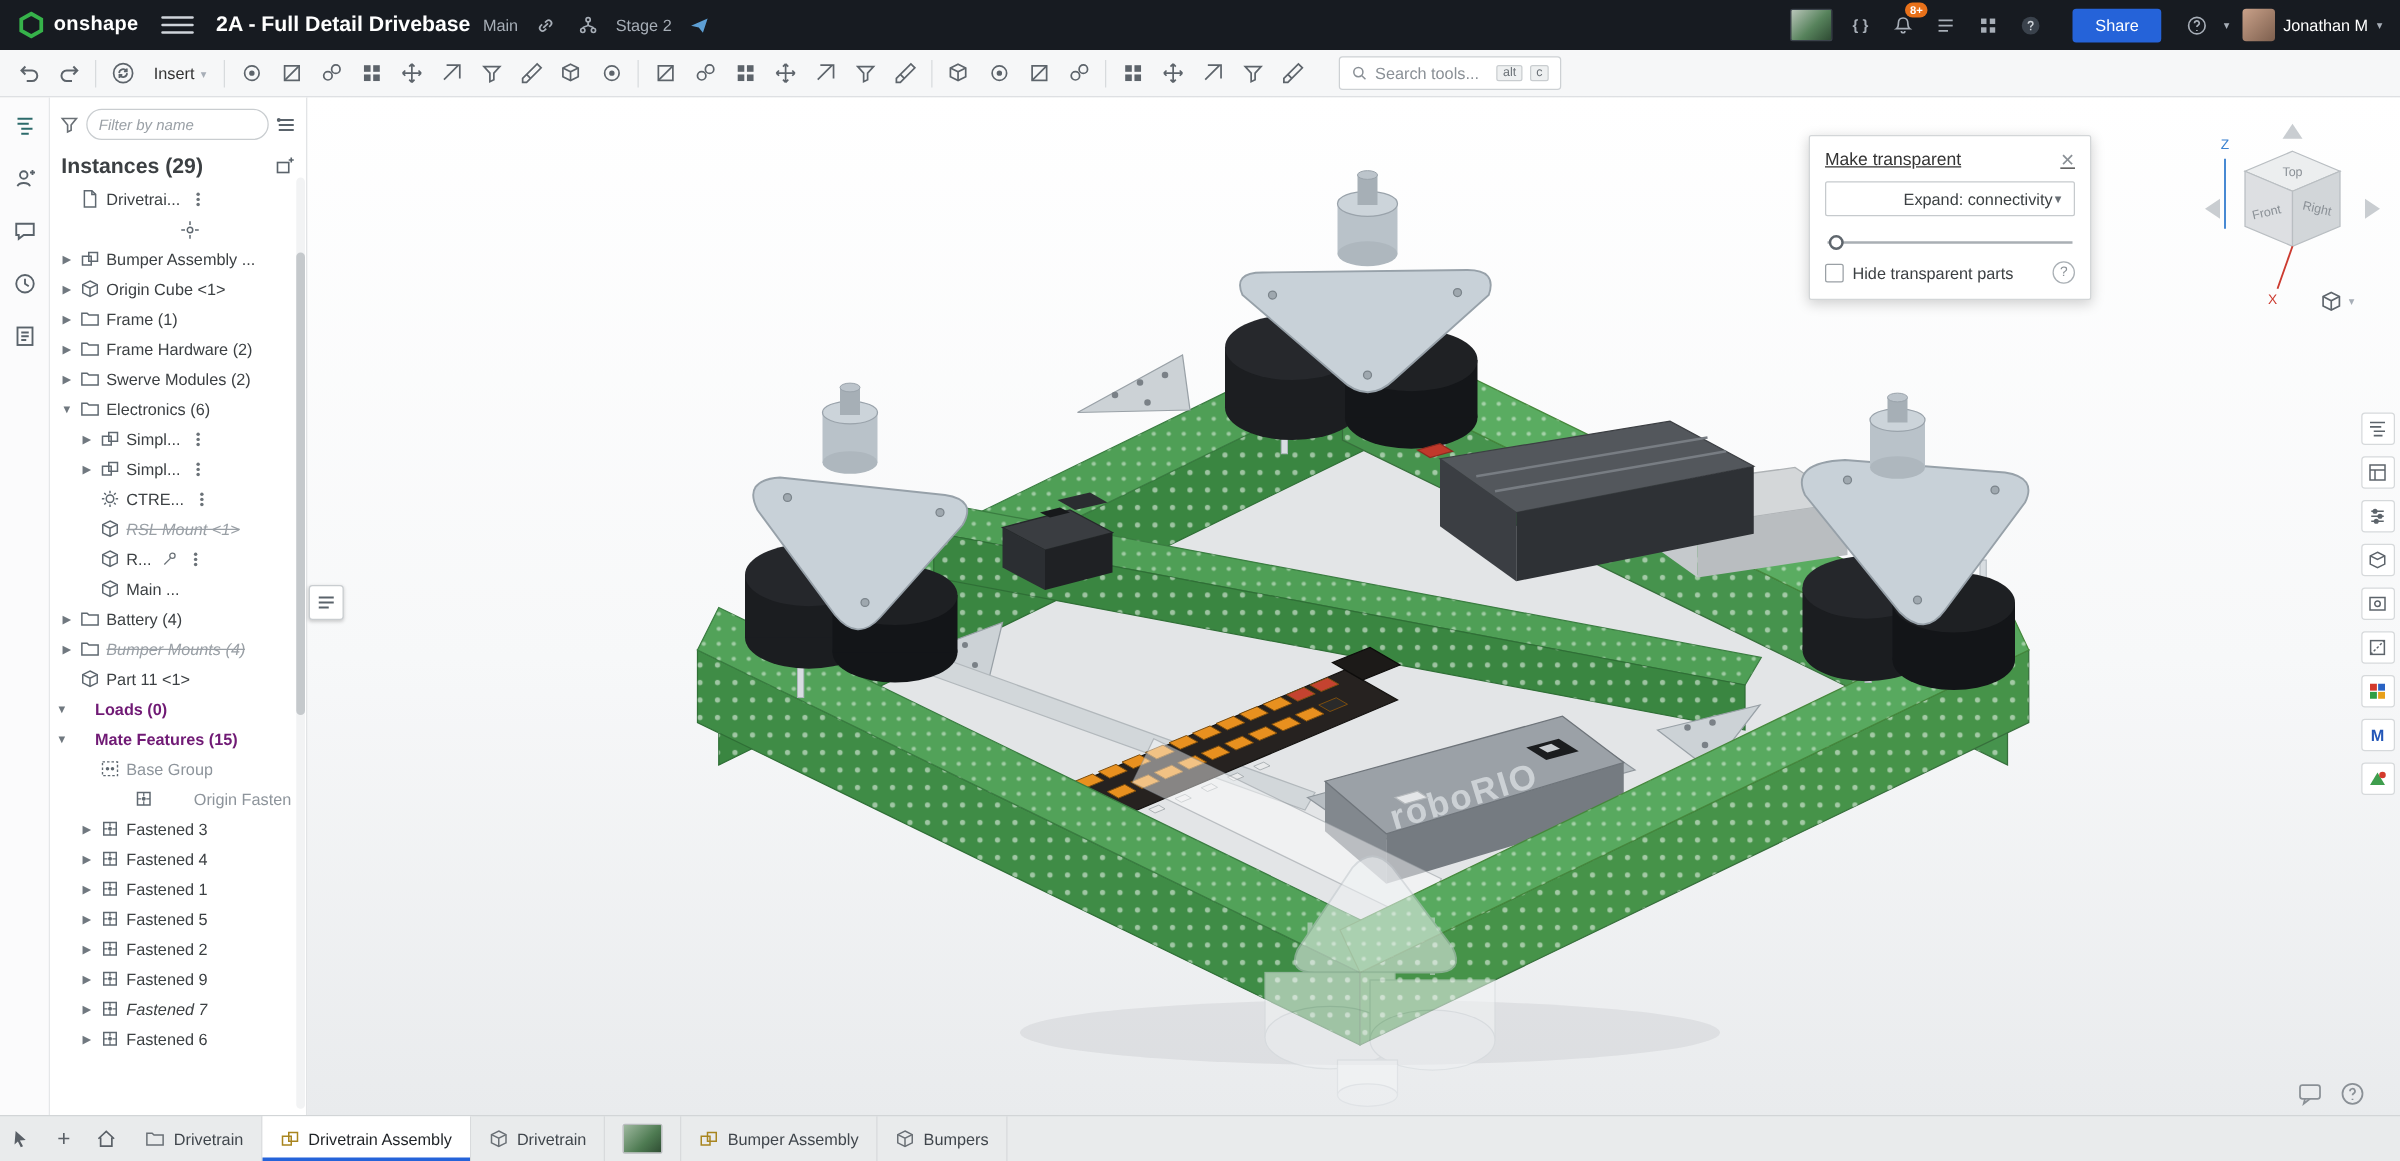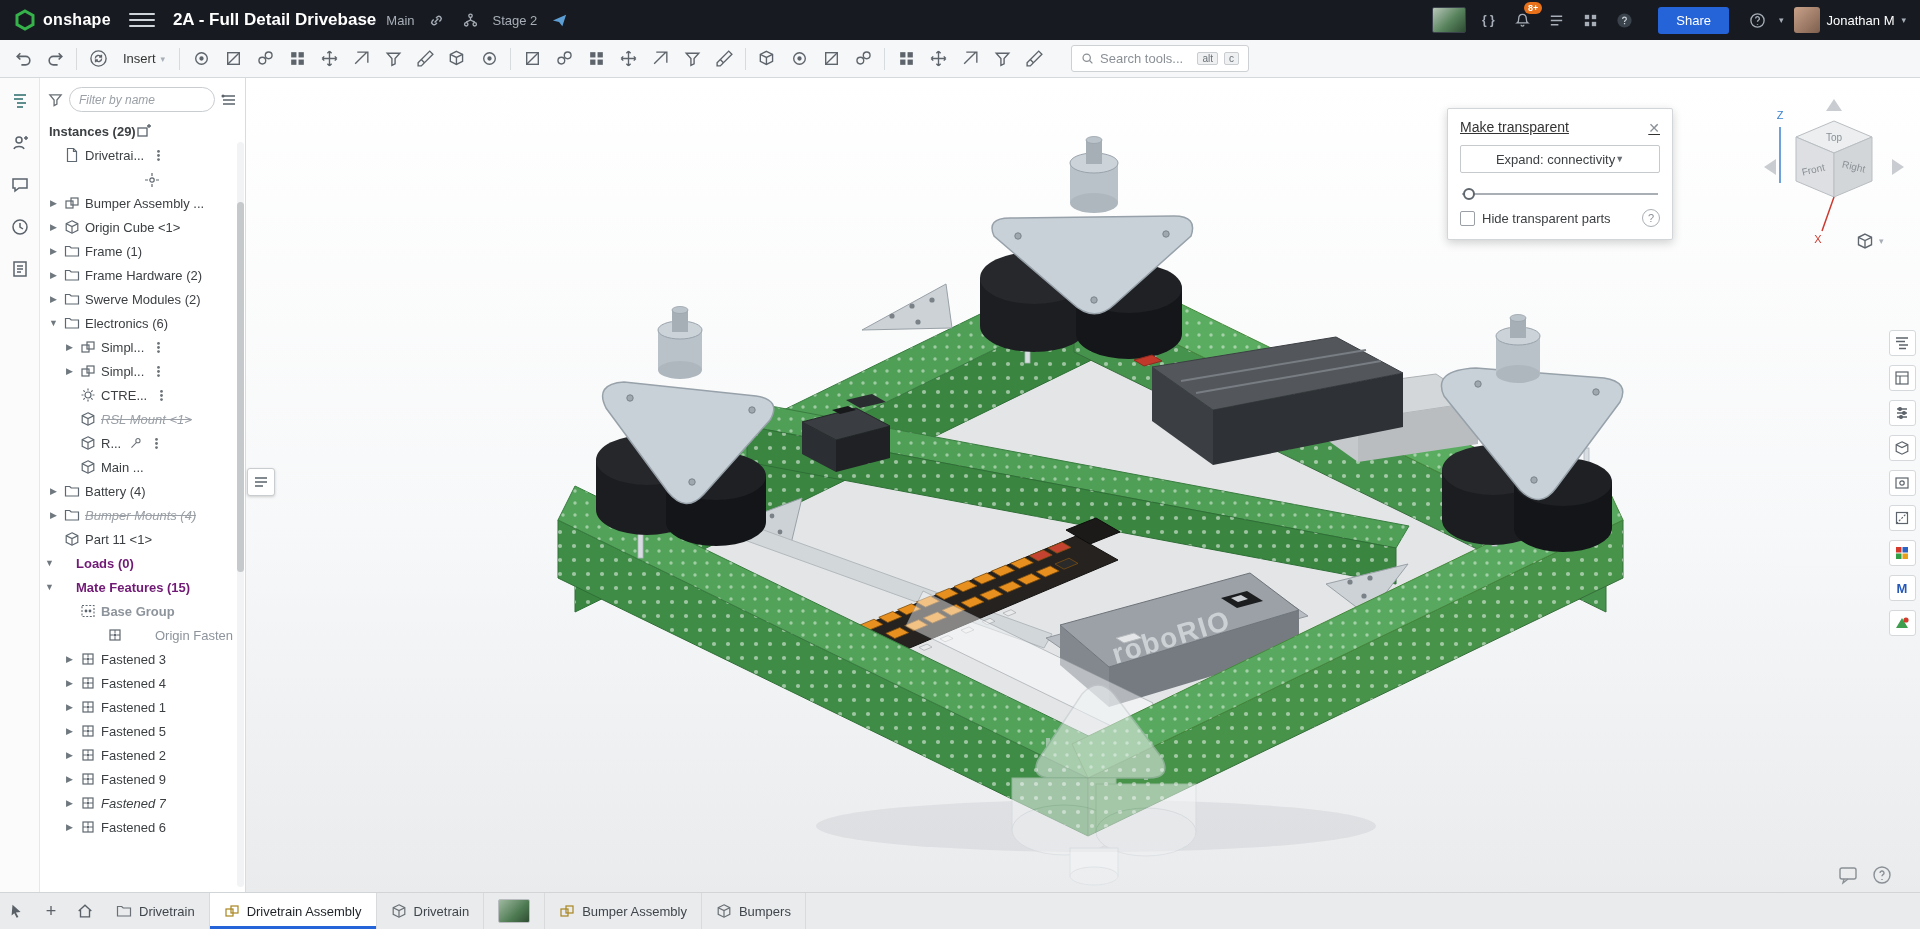--- a/index.html
+++ b/index.html
@@ -45,22 +45,22 @@
   .strip-icon svg{width:20px;height:20px;}
   .strip-icon.active{color:#2c6b6b;}
   
   .panel{position:absolute;left:40px;top:78px;bottom:36px;width:206px;background:#fff;border-right:1px solid #d9dcde;
          overflow:hidden;box-sizing:border-box;}
   .filter-row{margin:9px 8px 5px 8px;display:flex;align-items:center;gap:6px;}
   .funnel{color:#6a7076;}
   .filter-box{flex:1;display:flex;align-items:center;border:1px solid #c9cdd0;border-radius:13px;height:23px;
               padding:0 9px;color:#9aa0a6;font-size:12px;font-style:italic;}
   .panel-list-btn{color:#5a636b;}
-  .instances-header{display:flex;align-items:center;padding:6px 9px 4px 9px;
-                    font-size:13px;font-weight:bold;color:#3c4043;}
+  .instances-header{display:flex;align-items:center;justify-content:space-between;padding:6px 9px 4px 9px;
+                    font-size:17px;font-weight:bold;color:#3c4043;}
   .tree{font-size:13px;color:#3c4043;}
   .tree-row{display:flex;align-items:center;height:24px;gap:5px;padding-right:6px;box-sizing:border-box;}
   .chev{width:11px;flex:none;color:#70787f;font-size:9px;text-align:center;}
   .ticon{width:16px;height:16px;flex:none;color:#5f6870;}
   .ticon svg{width:16px;height:16px;}
   .tlabel{white-space:nowrap;overflow:hidden;text-overflow:ellipsis;}
   .struck{text-decoration:line-through;color:#9aa0a6;font-style:italic;}
   .muted{color:#8d949b;}
   .ital{font-style:italic;}
   .section-lbl{font-weight:bold;color:#701a75;padding-left:16px;}
@@ -74,21 +74,21 @@
   .scene{position:absolute;left:0;top:0;width:1674px;height:815px;}
   .panel-toggle{position:absolute;left:247px;top:468px;width:26px;height:26px;background:#fff;border:1px solid #c9cdd0;
                 border-radius:3px;box-shadow:0 1px 3px rgba(0,0,0,.18);display:flex;align-items:center;
                 justify-content:center;color:#5a636b;}
   
   .dialog{position:absolute;left:1447px;top:108px;width:226px;background:#fff;border:1px solid #d3d6d8;border-radius:2px;
           box-shadow:0 3px 10px rgba(0,0,0,.18);padding:10px 12px 12px 12px;box-sizing:border-box;}
   .dialog-title-row{display:flex;align-items:flex-end;justify-content:space-between;font-size:14px;color:#333;text-decoration:underline;}
   .close-x{color:#8a9096;font-size:14px;line-height:1;}
   .dropdown{margin-top:10px;border:1px solid #c6cacd;border-radius:2px;height:26px;display:flex;align-items:center;
-            justify-content:center;padding:0 8px;font-size:13px;color:#3c4043;}
+            justify-content:flex-end;padding:0 8px;font-size:13px;color:#3c4043;}
   .dd-caret{color:#6a7076;font-size:9px;}
   .slider{margin:15px 2px 4px 2px;position:relative;height:12px;}
   .slider-track{position:absolute;left:0;right:0;top:5px;height:2px;background:#a9afb4;}
   .slider-knob{position:absolute;left:1px;top:0;width:12px;height:12px;border-radius:50%;background:#fff;
                border:2px solid #5f666d;box-sizing:border-box;}
   .check-row{margin-top:9px;display:flex;align-items:center;gap:7px;font-size:13px;color:#3c4043;}
   .checkbox{width:13px;height:13px;border:1px solid #9aa0a5;border-radius:2px;background:#fff;flex:none;}
   .help-dot{margin-left:auto;width:16px;height:16px;border:1px solid #aab0b5;border-radius:50%;color:#8a9096;
             font-size:11px;display:flex;align-items:center;justify-content:center;}
   
@@ -650,21 +650,21 @@
         <span class="tlabel">Part 11 &lt;1&gt;</span>
       </div>
       <div class="tree-row" style="padding-left: 4px;">
         <span class="chev">▼</span>
         <span class="tlabel section-lbl">Loads (0)</span>
       </div>
       <div class="tree-row" style="padding-left: 4px;">
         <span class="chev">▼</span>
         <span class="tlabel section-lbl">Mate Features (15)</span>
       </div>
-      <div class="tree-row" style="padding-left: 24px; font-weight: bold;">
+      <div class="tree-row" style="padding-left: 24px;">
         <span class="chev"></span>
         <span class="ticon">
           <svg viewBox="0 0 16 16">
             <rect x="2" y="2.5" width="12" height="11" fill="none" stroke="currentColor" stroke-width="1.1" stroke-dasharray="2 1.6"></rect>
             <circle cx="6" cy="8" r="1.4" fill="currentColor"></circle>
             <circle cx="10" cy="8" r="1.4" fill="currentColor"></circle>
           </svg>
         </span>
         <span class="tlabel muted">Base Group</span>
       </div>

